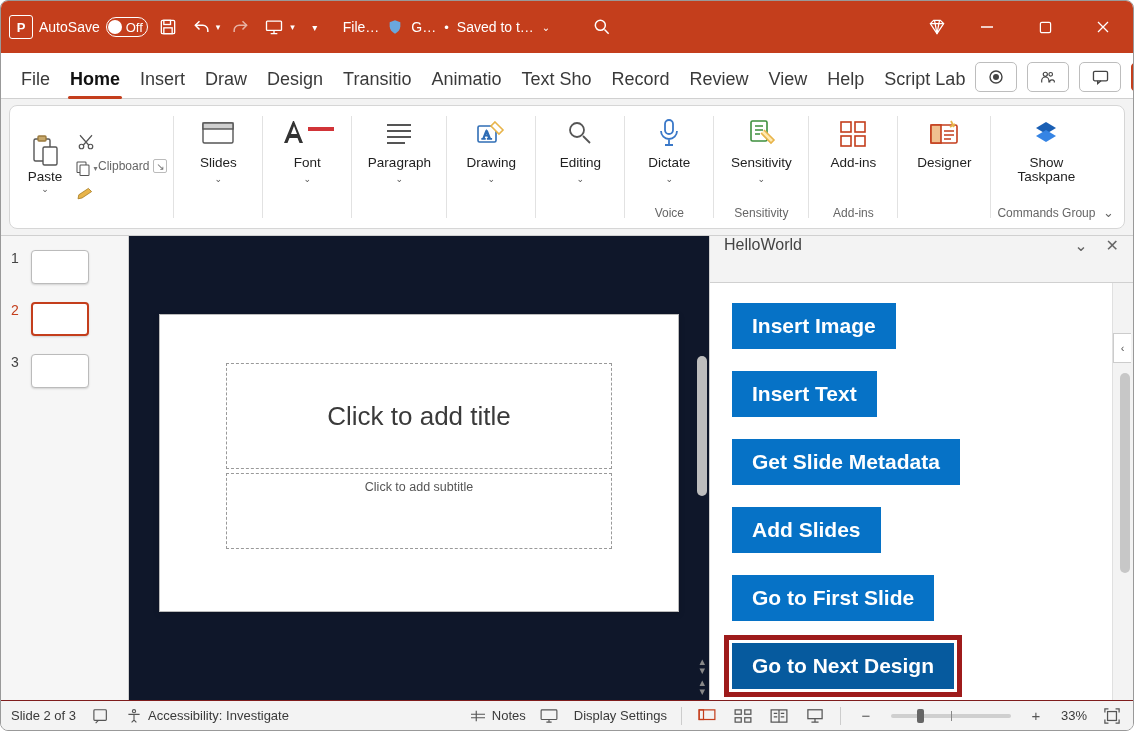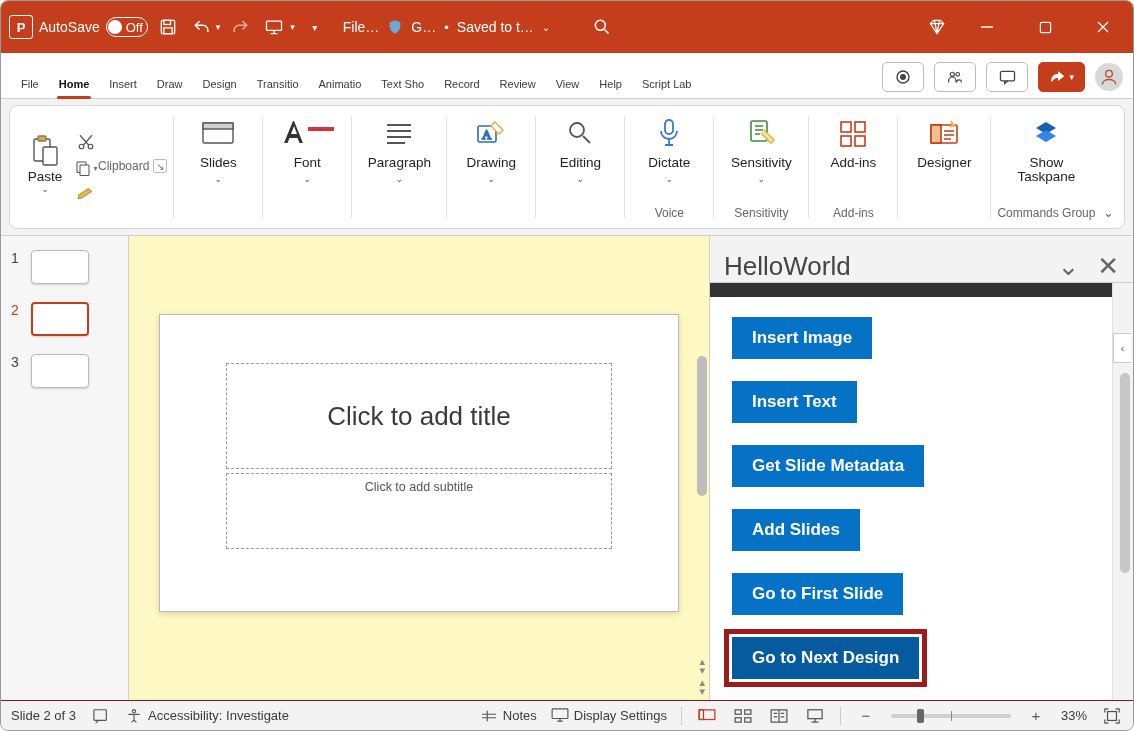--- a/index.html
+++ b/index.html
@@ -13,21 +13,21 @@
   .toggle .knob{width:14px;height:14px;background:#fff;border-radius:50%}
   .toggle .offlabel{font-size:13px;color:#fff}
   .tb-icon{width:28px;height:28px;display:flex;align-items:center;justify-content:center;cursor:pointer;border-radius:3px}
   .title-text{font-size:14px;white-space:nowrap;overflow:hidden;text-overflow:ellipsis}
   .title-left{display:flex;align-items:center;gap:6px;min-width:0}
   .title-mid{display:flex;align-items:center;gap:8px;min-width:0;flex:0 1 auto;margin-left:6px}
   .title-right{margin-left:auto;display:flex;align-items:center;gap:14px}
   .win-btn{width:44px;height:32px;display:flex;align-items:center;justify-content:center;cursor:pointer}
   
   .ribbon-tabs{height:46px;background:#fff;display:flex;align-items:flex-end;padding:0 10px;gap:0;border-bottom:1px solid #d0d0d0;position:relative}
-  .rtab{padding:10px 10px 8px;font-size:11px;color:#3a3a3a;cursor:pointer;white-space:nowrap}
+  .rtab{padding:10px 10px 8px;font-size:18px;color:#3a3a3a;cursor:pointer;white-space:nowrap}
   .rtab.active{font-weight:600;color:#111;position:relative}
   .rtab.active:after{content:"";position:absolute;left:8px;right:8px;bottom:-1px;height:3px;background:#c43e1c;border-radius:2px}
   .ribbon-right{margin-left:auto;display:flex;align-items:center;gap:10px;padding-bottom:6px}
   .pill{height:30px;min-width:42px;border:1px solid #bdbdbd;border-radius:5px;display:flex;align-items:center;justify-content:center;padding:0 10px;background:#fff;cursor:pointer}
   .pill.primary{background:#c43e1c;border-color:#c43e1c;color:#fff}
   .avatar{width:28px;height:28px;border-radius:50%;background:#d9d9d9;display:flex;align-items:center;justify-content:center;color:#b05030}
   
   .ribbon-body{height:124px;background:#fff;border:1px solid #d6d6d6;border-radius:8px;margin:6px 8px 0;display:flex;align-items:stretch;padding:4px 6px;position:relative}
   .rgroup{display:flex;flex-direction:column;align-items:center;justify-content:space-between;padding:2px 4px}
   .big-btn{display:flex;flex-direction:column;align-items:center;justify-content:flex-start;gap:6px;padding:4px 10px;cursor:pointer;border-radius:4px;width:76px}
@@ -43,38 +43,38 @@
   .clip-right{display:flex;flex-direction:column;gap:6px;justify-content:flex-start;margin-top:2px}
   .small-ic{width:24px;height:20px;display:flex;align-items:center;justify-content:center;cursor:pointer;border-radius:3px;color:#555}
   
   .workspace{flex:1;display:flex;min-height:0;margin-top:6px;border-top:1px solid #d0d0d0}
   .thumbs{width:128px;background:#f6f6f6;border-right:1px solid #d0d0d0;padding:14px 10px;display:flex;flex-direction:column;gap:18px;overflow:auto}
   .thumb-item{display:flex;gap:10px;align-items:flex-start}
   .thumb-num{font-size:14px;color:#444;width:10px}
   .thumb{width:58px;height:34px;background:#fff;border:1px solid #bbb;border-radius:4px;box-shadow:0 1px 2px rgba(0,0,0,.15)}
   .thumb.sel{border:2.5px solid #c43e1c}
   .thumb-item.sel .thumb-num{color:#c43e1c}
-  .editor{flex:1;position:relative;background:#fef9c3;display:flex;align-items:flex-start;justify-content:center;overflow:hidden}
+  .editor{flex:1;position:relative;background:#0f172a;display:flex;align-items:flex-start;justify-content:center;overflow:hidden}
   .editor .scroll-thumb{position:absolute;right:2px;top:120px;width:10px;height:140px;background:#bdbdbd;border-radius:5px}
   .slide-canvas{width:520px;height:298px;background:#fff;border:1px solid #bbb;margin-top:78px;box-shadow:0 2px 6px rgba(0,0,0,.15);position:relative}
   .ph{position:absolute;border:1px dashed #999}
   .ph-title{left:66px;right:66px;top:48px;height:106px;display:flex;align-items:center;justify-content:center;font-size:26px;color:#3a3a3a}
   .ph-sub{left:66px;right:66px;top:158px;height:76px;text-align:center;font-size:12.5px;color:#555;padding-top:6px}
   .nav-arrows{position:absolute;right:4px;bottom:4px;display:flex;flex-direction:column;color:#888;gap:0}
   .nav-arrows span{line-height:9px;font-size:11px;cursor:pointer}
   
   .taskpane{width:424px;border-left:1px solid #d0d0d0;background:#f3f3f3;display:flex;flex-direction:column;position:relative}
-  .tp-head{height:46px;display:flex;align-items:flex-end;padding:0 14px;color:#444;font-size:26px}
+  .tp-head{height:46px;display:flex;align-items:flex-start;padding:0 14px;color:#444;font-size:16px}
   .tp-head .sp{margin-left:auto;display:flex;gap:18px;color:#666}
   .tp-head .sp span{cursor:pointer}
   .tp-body{flex:1;display:flex;border-top:1px solid #d0d0d0;min-height:0}
   .tp-content{flex:1;background:#fff;border-right:1px solid #e0e0e0;overflow:hidden;display:flex;flex-direction:column}
   .tp-darkbar{height:14px;background:#333}
   .tp-inner{padding:20px 22px;display:flex;flex-direction:column;gap:22px;align-items:flex-start}
-  .tp-btn{background:#0672c6;color:#fff;font-size:17px;font-weight:600;padding:11px 20px;border:none;cursor:pointer}
+  .tp-btn{background:#0672c6;color:#fff;font-size:21px;font-weight:600;padding:11px 20px;border:none;cursor:pointer}
   .tp-btn.highlight{outline:5px solid #9e1b1b;outline-offset:3px;background:#065a9e}
   .tp-side{width:20px;background:#f3f3f3;position:relative}
   .tp-side .collapse-chevron{position:absolute;top:50px;left:0;width:18px;height:30px;border:1px solid #ccc;border-right:none;background:#fff;display:flex;align-items:center;justify-content:center;font-size:11px;color:#555;cursor:pointer}
   .tp-side .vtrack{position:absolute;right:3px;top:90px;width:10px;height:200px;background:#c7c7c7;border-radius:5px}
   
   .statusbar{height:30px;border-top:1px solid #7f1d1d;background:#f3f3f3;display:flex;align-items:center;padding:0 10px;font-size:13px;color:#3a3a3a;gap:14px}
   .statusbar .sp{margin-left:auto;display:flex;align-items:center;gap:14px}
   .view-ic{width:22px;height:18px;display:flex;align-items:center;justify-content:center;color:#555;cursor:pointer}
   .view-ic.active{color:#c43e1c}
   .zoom-slider{width:120px;height:4px;background:#cfcfcf;position:relative;border-radius:2px}
@@ -489,21 +489,21 @@
         </svg>
       <span>Accessibility: Investigate</span>
     </span>
     <div class="sp">
       <span style="display:flex;align-items:center;gap:5px">
         <svg width="18" height="14" viewBox="0 0 20 16" fill="none" stroke="#555" stroke-width="1.3">
             <path d="M2 10h16M2 6h16M8 2v12"></path>
           </svg>
         <span>Notes</span>
       </span>
-      <span style="display:flex;align-items:flex-start;gap:5px">
+      <span style="display:flex;align-items:center;gap:16px">
         <svg width="18" height="14" viewBox="0 0 20 16" fill="none" stroke="#555" stroke-width="1.3">
             <rect x="1" y="1" width="18" height="11" rx="1"></rect>
             <path d="M7 15h6M10 12v3"></path>
           </svg>
         <span>Display Settings</span>
       </span>
       <span style="width:1px;height:18px;background:#ccc"></span>
       <span class="view-ic active">
           <svg width="18" height="14" viewBox="0 0 20 16" fill="none" stroke="#c43e1c" stroke-width="1.4">
             <rect x="1" y="1" width="18" height="11"></rect>

